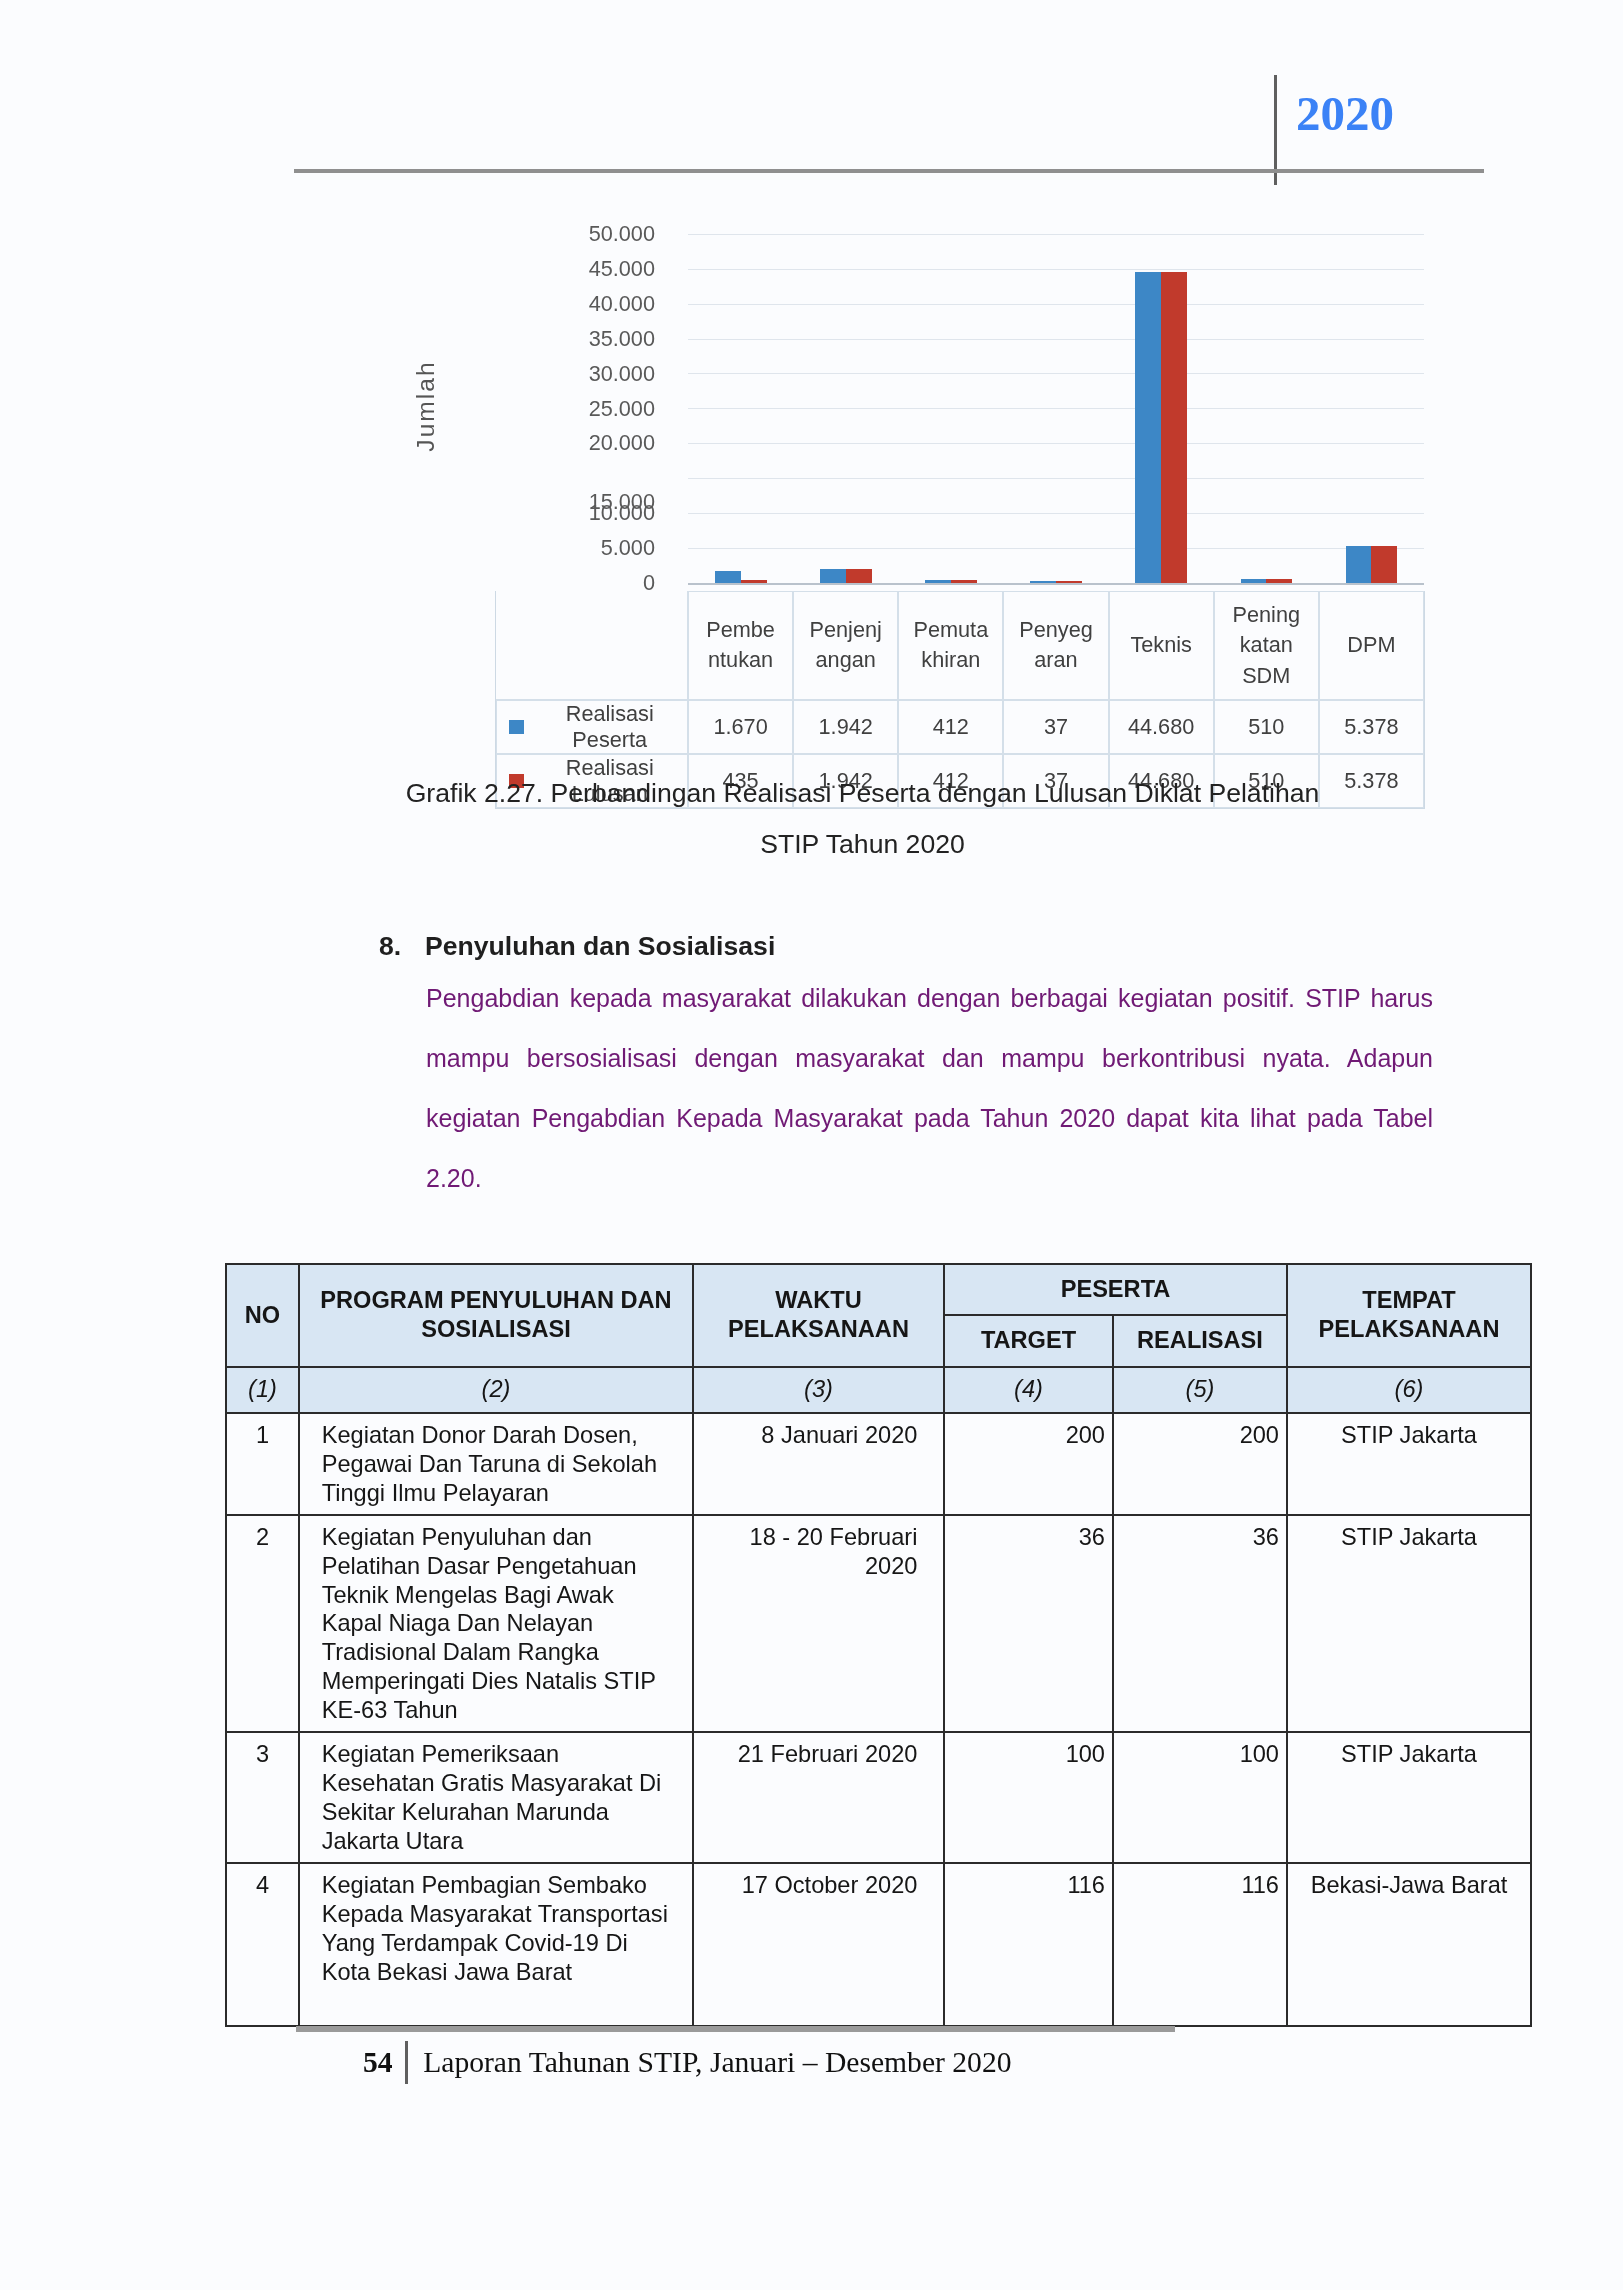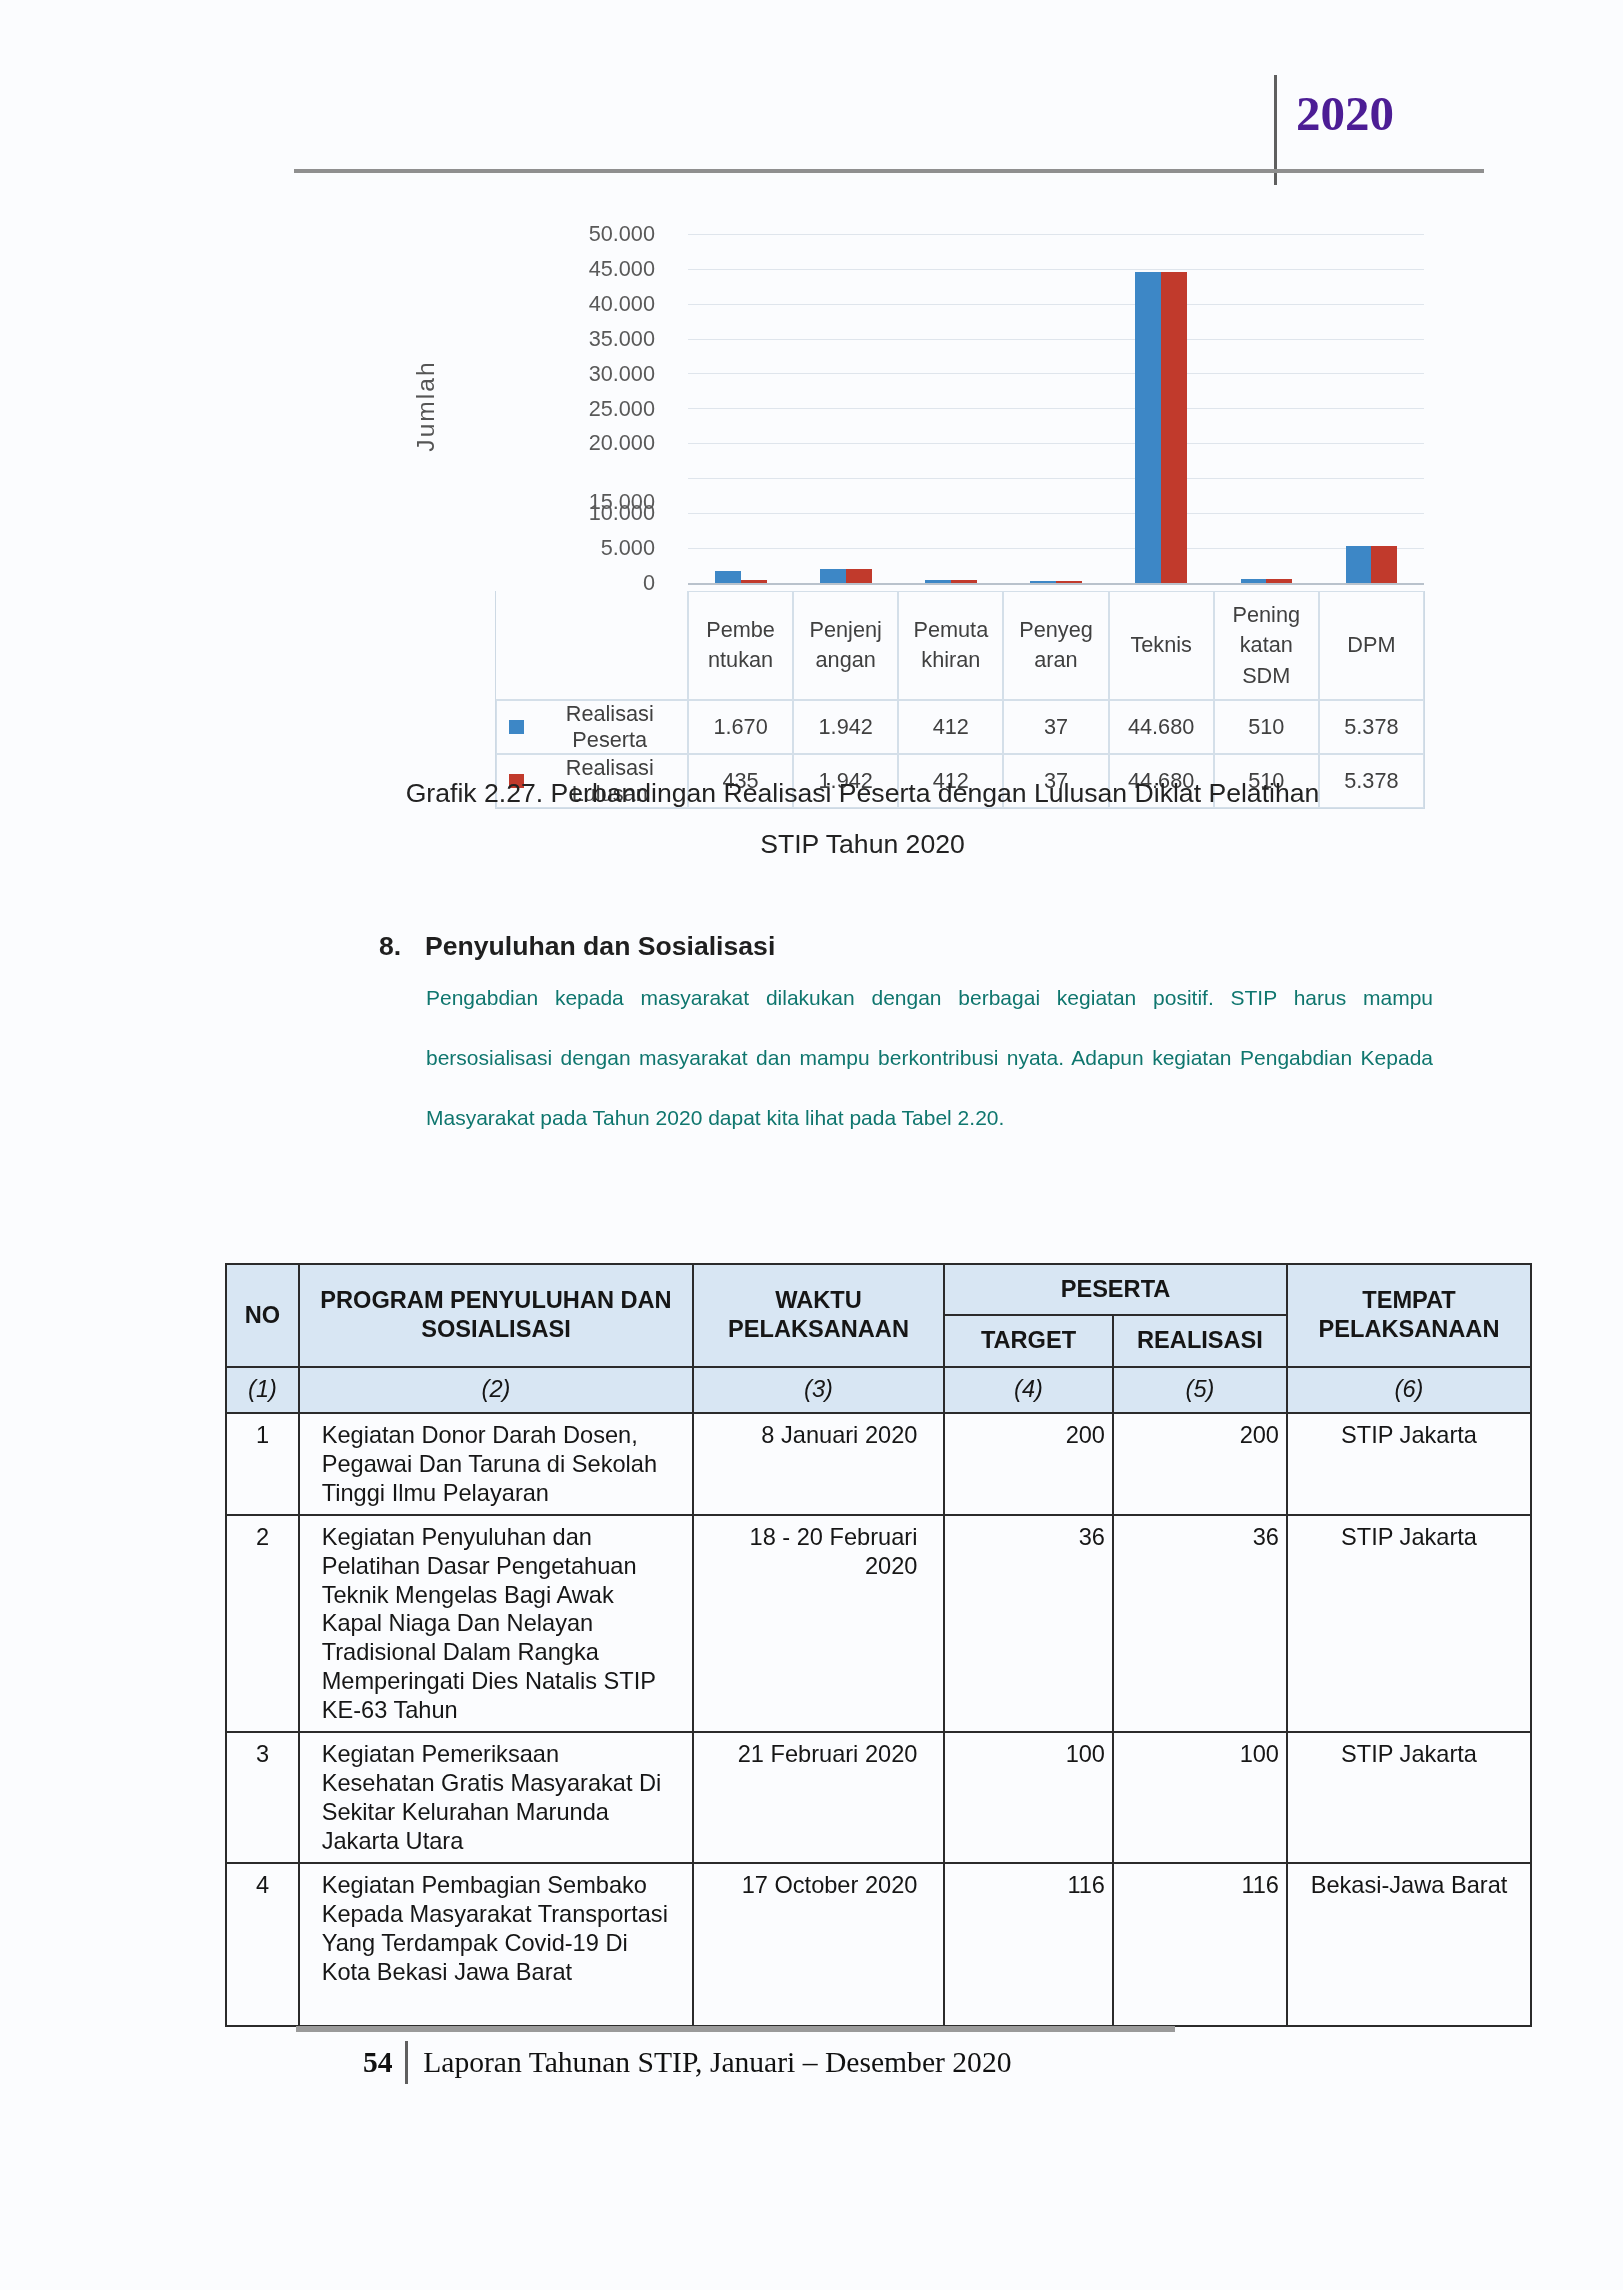--- a/index.html
+++ b/index.html
@@ -4,21 +4,21 @@
 <style>
   html,body{margin:0;padding:0;}
   body{background:#e8e8e8;font-family:"Liberation Sans", sans-serif;}
   #page{position:relative;width:1623px;height:2290px;background:#fbfcfe;margin:0 auto;overflow:hidden;color:#1f1f1f;}
 
   
   .hdr-title{position:absolute;left:690px;top:95px;width:566px;text-align:right;
     font-family:"Liberation Serif", serif;font-size:31.5px;letter-spacing:1px;color:#1a1a1a;}
   .hdr-vbar{position:absolute;left:1274px;top:75px;width:3px;height:110px;background:#5f5f5f;}
   .hdr-year{position:absolute;left:1296px;top:85px;font-family:"Liberation Serif", serif;
-    font-size:49px;font-weight:bold;color:#4c1d95;}
+    font-size:49px;font-weight:bold;color:#3b82f6;}
   .hdr-rule{position:absolute;left:294px;top:169px;width:1190px;height:3.9px;background:#8f8f8f;}
 
   
   #ylabel{position:absolute;left:426px;top:406px;transform:translate(-50%,-50%) rotate(-90deg);
     font-size:24.6px;color:#555;letter-spacing:2px;}
   #yticks{position:absolute;left:537px;top:234px;width:133px;height:349px;}
   #yticks .yt{position:absolute;right:15px;width:125px;text-align:right;font-size:21.7px;color:#595959;height:25.6px;line-height:25.6px;}
   #plot{position:absolute;left:688px;top:234px;width:736px;height:349px;border-bottom:2px solid #b9c2cc;}
   #plot .grid{position:absolute;left:0;width:100%;height:1px;background:#dfe5ec;}
   #plot .bar{position:absolute;bottom:0;}
@@ -31,22 +31,22 @@
   #xtable .corner{border-left:none;border-top:none;background:transparent;}
   #xtable .leg{justify-content:flex-start;padding-left:11.8px;gap:8.9px;min-height:45px;}
   #xtable .sw{width:14.8px;height:14.8px;flex:0 0 auto;}
   #xtable .val{min-height:45px;}
 
   .chart-caption{position:absolute;left:286px;width:1153px;text-align:center;font-size:26.6px;color:#222;}
 
   
   .sec-head{position:absolute;left:379px;top:931px;width:1054px;display:flex;font-size:26.6px;font-weight:bold;}
   .sec-head .num{width:46px;}
-  .sec-par{position:absolute;left:426px;top:968px;width:1007px;font-size:21px;line-height:60px;
-    text-align:justify;color:#0f766e;}
+  .sec-par{position:absolute;left:426px;top:968px;width:1007px;font-size:25px;line-height:60px;
+    text-align:justify;color:#701a75;}
 
   
   .tbl-caption{position:absolute;left:225px;top:1276px;width:1306px;text-align:center;font-size:26.6px;}
   table.t220{position:absolute;left:225px;top:1263px;width:1306px;border-collapse:collapse;
     font-size:23.6px;color:#161616;table-layout:fixed;}
   .t220 th,.t220 td{border:2px solid #2b2b2b;vertical-align:top;}
   .t220 th{background:#d8e6f3;font-weight:bold;text-align:center;vertical-align:middle;padding:9.9px 5.9px;line-height:1.25;}
   .t220 td.numrow{background:#d8e6f3;text-align:center;font-style:italic;padding:7.9px 3.9px;}
   .t220 td{padding:6.9px 9.9px;line-height:1.22;}
   .t220 td.c-no{text-align:center;}

